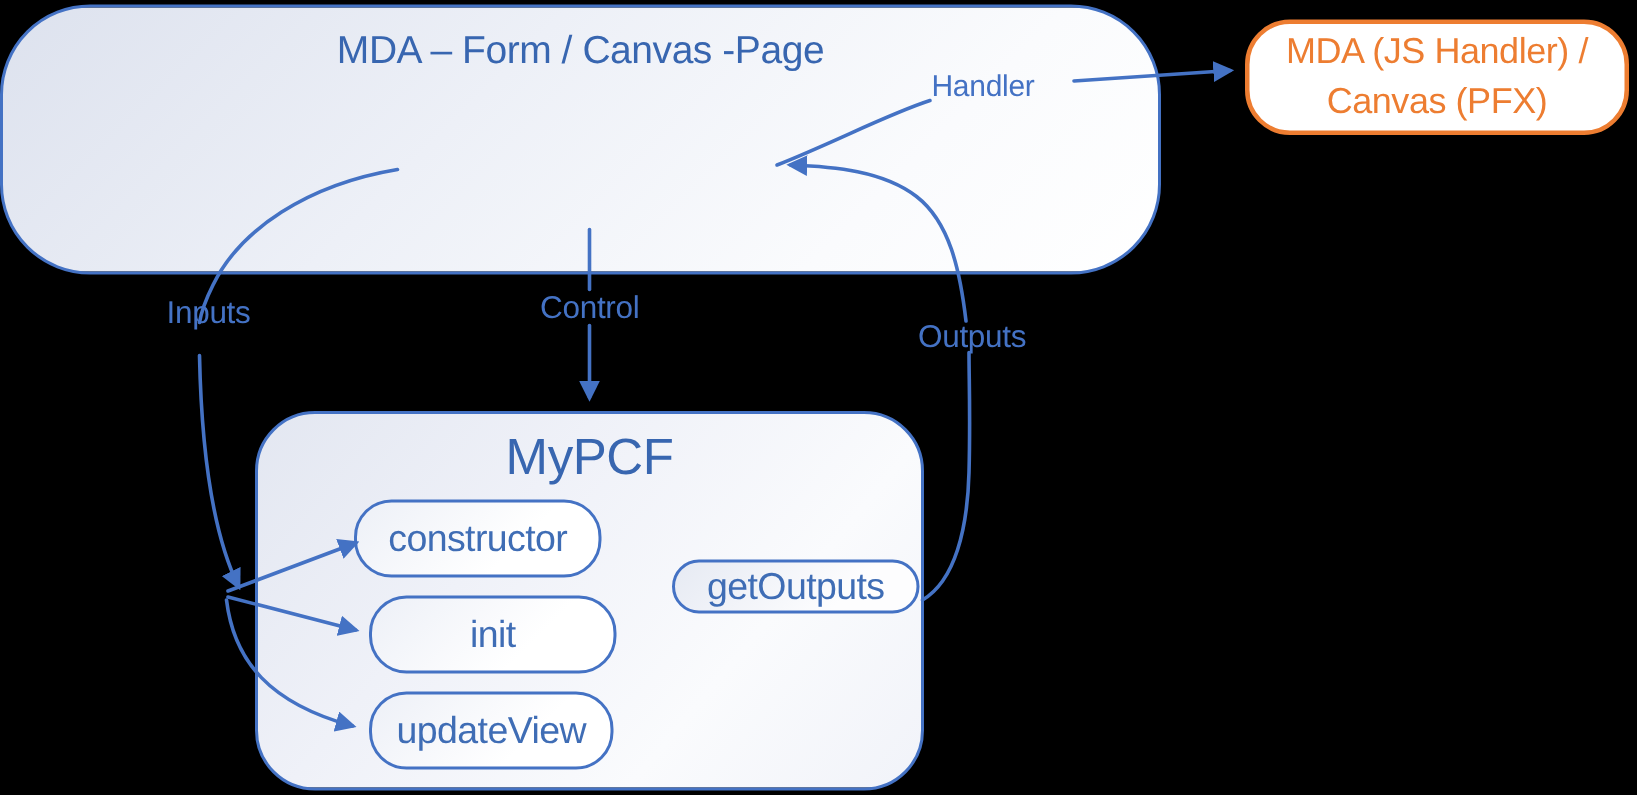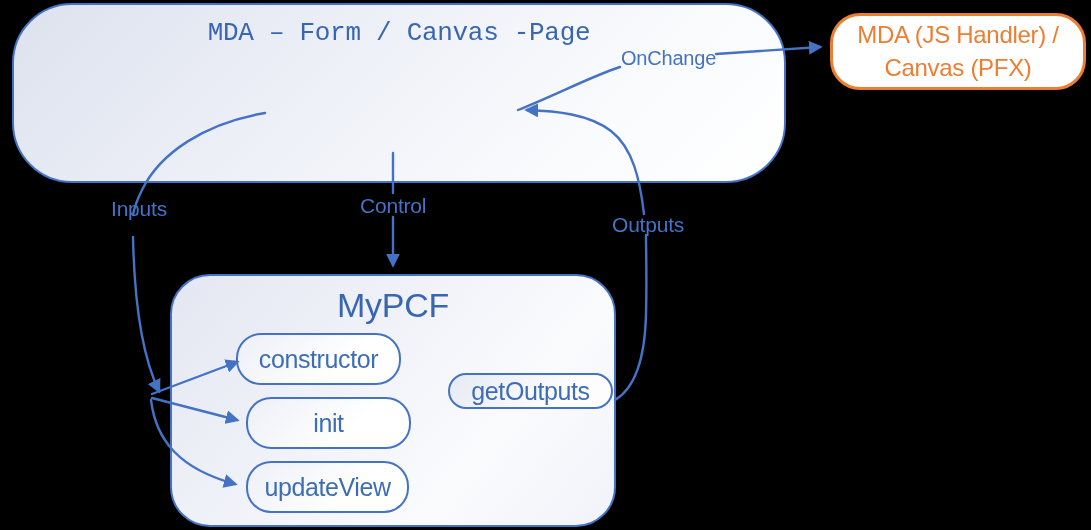--- a/index.html
+++ b/index.html
@@ -5,24 +5,23 @@
   html,body{margin:0;padding:0;background:#000;}
   .stage{
     position:relative;width:1091px;height:530px;background:#000;
     font-family:"Liberation Sans", sans-serif;overflow:hidden;
   }
   .abs{position:absolute;box-sizing:border-box;}
   .center{display:flex;align-items:center;justify-content:center;}
 
   
   .mda{
-    left:12px;top:3px;width:774px;height:180px;border-radius:60px;
+    left:0;top:3px;width:774px;height:180px;border-radius:60px;
     border:2.4px solid #4472C4;
     background:linear-gradient(135deg,#dde2ee 0%,#edf0f7 40%,#fafbfd 75%,#ffffff 100%);
-    font-family:Liberation Mono, monospace;
   }
   .mda-title{
     position:absolute;left:0;right:0;top:13px;text-align:center;
     font-size:26px;color:#3866B0;letter-spacing:-0.3px;
   }
 
   
   .mypcf{
     left:170px;top:274px;width:446px;height:253px;border-radius:40px;
     border:2.4px solid #4472C4;
@@ -120,15 +119,15 @@
     <path class="conn" d="M 518 110 C 556 95 592 76 620 67"></path>
     <path class="conn" marker-end="url(#ah)" d="M 716 54 L 820 47"></path>
 
     <path class="conn" d="M 615 400 C 637 387 645 352 646 315 C 647 278 646 253 646 235"></path>
     <path class="conn" marker-end="url(#ah)" d="M 644 214 C 640 180 633 148 611 131 C 589 114 556 111 527 110"></path>
   </svg>
 
   <div class="lbl lbl-inputs">Inputs</div>
   <div class="lbl lbl-control">Control</div>
   <div class="lbl lbl-outputs">Outputs</div>
-  <div class="lbl lbl-onchange">OnChange</div>
+  <div class="lbl lbl-onchange">Handler</div>
 
 </div>
 
 </body></html>

